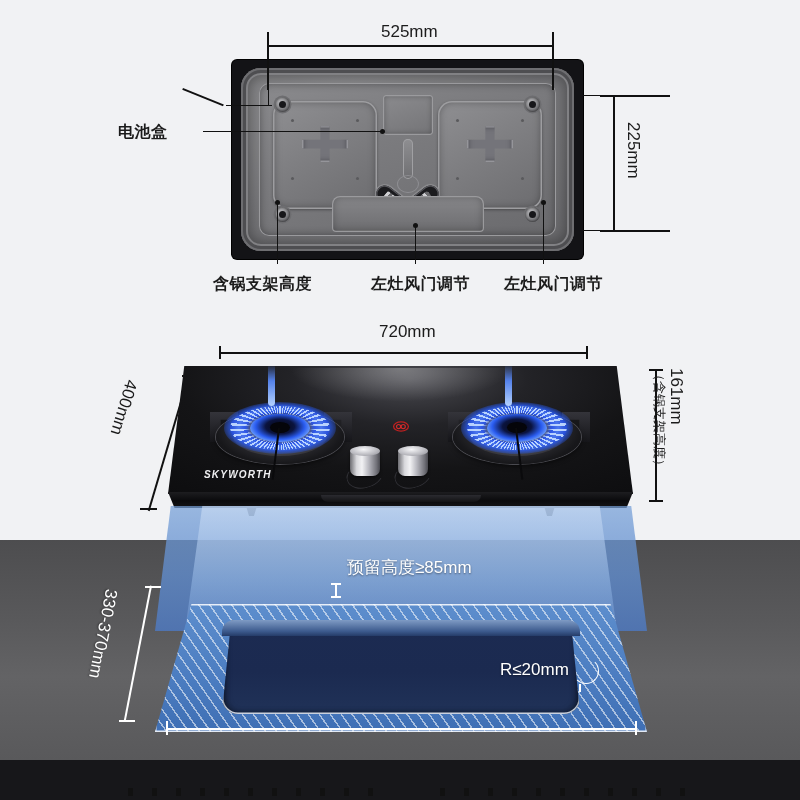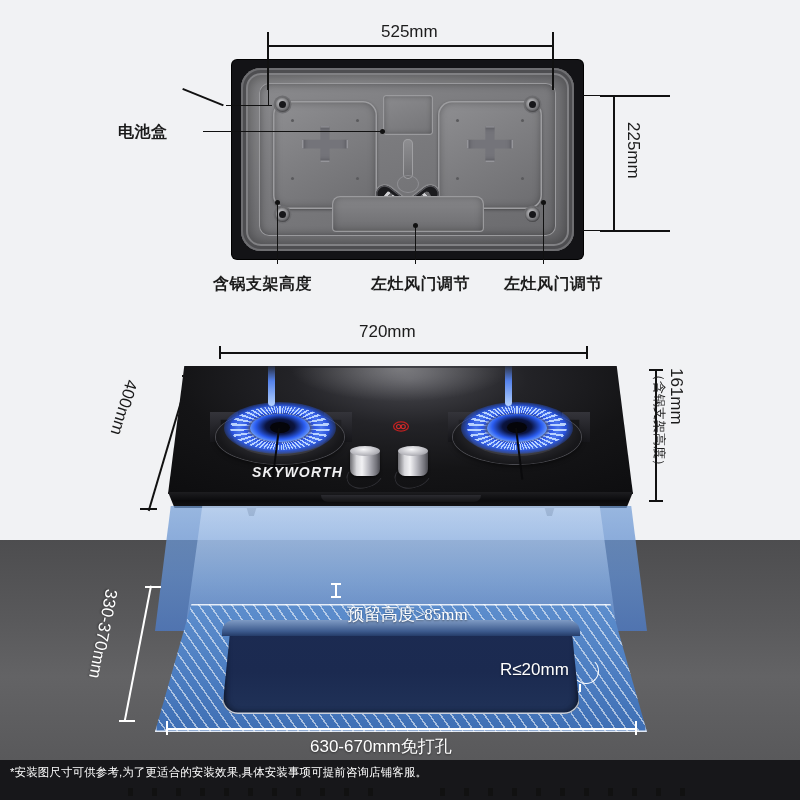--- a/index.html
+++ b/index.html
@@ -245,24 +245,23 @@
   }
   .knob-arc {
     position:absolute; left:-4px; top:16px; width:38px; height:26px;
     border:1.3px solid #3a3a40; border-top-color:transparent; border-right-color:transparent;
     border-radius:50%;
     transform:rotate(-18deg);
     opacity:.75;
   }
   .brand {
     position:absolute; left:36px; bottom:14px;
-    color:#f0f0f2; font-size:14px; font-weight:700; font-style:italic;
+    color:#f0f0f2; font-size:10px; font-weight:700; font-style:italic;
     letter-spacing:1.2px;
     font-family:"Liberation Sans","DejaVu Sans",sans-serif;
-    margin-left:48px;
   }
   .red-indicator {
     position:absolute; left:50%; top:54px; transform:translateX(-50%);
     width:18px; height:13px;
   }
   .red-indicator svg { display:block; }
   .diag-line { position:absolute; background:#111; height:1.6px; transform-origin:0 0; }
 
   
   .blue-shaft {
@@ -394,21 +393,21 @@
   <div class="dotmark" style="left:413px; top:223px;"></div>
   <div class="lbl" style="left:371px; top:274px;">左灶风门调节</div>
 
   <div class="lead v" style="left:543px; top:202px; height:62px;"></div>
   <div class="dotmark" style="left:541px; top:200px;"></div>
   <div class="lbl" style="left:504px; top:274px;">左灶风门调节</div>
 
   <div class="lead h" style="left:583px; top:95px;  width:30px;"></div>
   <div class="lead h" style="left:583px; top:230px; width:30px;"></div>
 
-  <div class="dim-txt" style="left:359px; top:322px;">720mm</div>
+  <div class="dim-txt" style="left:379px; top:322px;">720mm</div>
   <div class="dimbar-h" style="left:219px; top:352px; width:368px;"></div>
   <div class="tick-v" style="left:219px; top:346px; height:13px;"></div>
   <div class="tick-v" style="left:586px; top:346px; height:13px;"></div>
 
   <div class="diag-line" style="left:190px; top:375px; width:142px; transform:rotate(106.5deg);"></div>
   <div class="tick-h" style="left:182px; top:375px; width:17px;"></div>
   <div class="tick-h" style="left:140px; top:508px; width:17px;"></div>
   <div class="dim-txt" style="left:141px; top:383px; transform-origin:0 0; transform:rotate(106.5deg);">400mm</div>
 
   <div class="dimbar-v" style="left:655px; top:369px; height:133px;"></div>
@@ -480,38 +479,36 @@
   <div class="blue-shaft"></div>
   <div class="blue-shaft-inner"></div>
 
   <div class="cutout-wrap">
     <div class="cutout-hatch"></div>
     <div class="cutout-hole"></div>
     <div class="hole-top-face" style="left:13.6%; top:16px; width:72.8%;"></div>
   </div>
 
   <div class="i-beam" style="left:335px; top:583px; height:15px;"></div>
-  <div class="wlbl" style="left:347px; top:603px;font-family:Liberation Serif, serif;">预留高度≥85mm</div>
+  <div class="wlbl" style="left:347px; top:556px;">预留高度≥85mm</div>
 
   <div class="wlbl" style="left:500px; top:660px;">R≤20mm</div>
   <div class="r-arc" style="left:573px; top:658px;"></div>
   <div class="r-tick" style="left:579px; top:684px;"></div>
 
   <div class="wdiag" style="left:152px; top:586px; width:137px; transform:rotate(101deg);"></div>
   <div class="wtick-h" style="left:145px; top:586px; width:16px;"></div>
   <div class="wtick-h" style="left:119px; top:720px; width:16px;"></div>
   <div class="wlbl" style="left:121px; top:591px; transform-origin:0 0; transform:rotate(101deg);">330-370mm</div>
 
   <div class="wdim-h" style="left:166px; top:728px; width:470px;"></div>
   <div class="wtick-v" style="left:166px; top:721px; height:14px;"></div>
   <div class="wtick-v" style="left:635px; top:721px; height:14px;"></div>
-  <div class="wlbl" style="left:310px; top:735px;">630-670mm免打孔</div>
 
   <div class="bg-footer"></div>
-  <div class="footer-text">*安装图尺寸可供参考,为了更适合的安装效果,具体安装事项可提前咨询店铺客服。</div>
   <div class="footer-dashes" id="dashes">
       <span class="dash" style="left: 128px;"></span>
       <span class="dash" style="left: 152px;"></span>
       <span class="dash" style="left: 176px;"></span>
       <span class="dash" style="left: 200px;"></span>
       <span class="dash" style="left: 224px;"></span>
       <span class="dash" style="left: 248px;"></span>
       <span class="dash" style="left: 272px;"></span>
       <span class="dash" style="left: 296px;"></span>
       <span class="dash" style="left: 320px;"></span>

